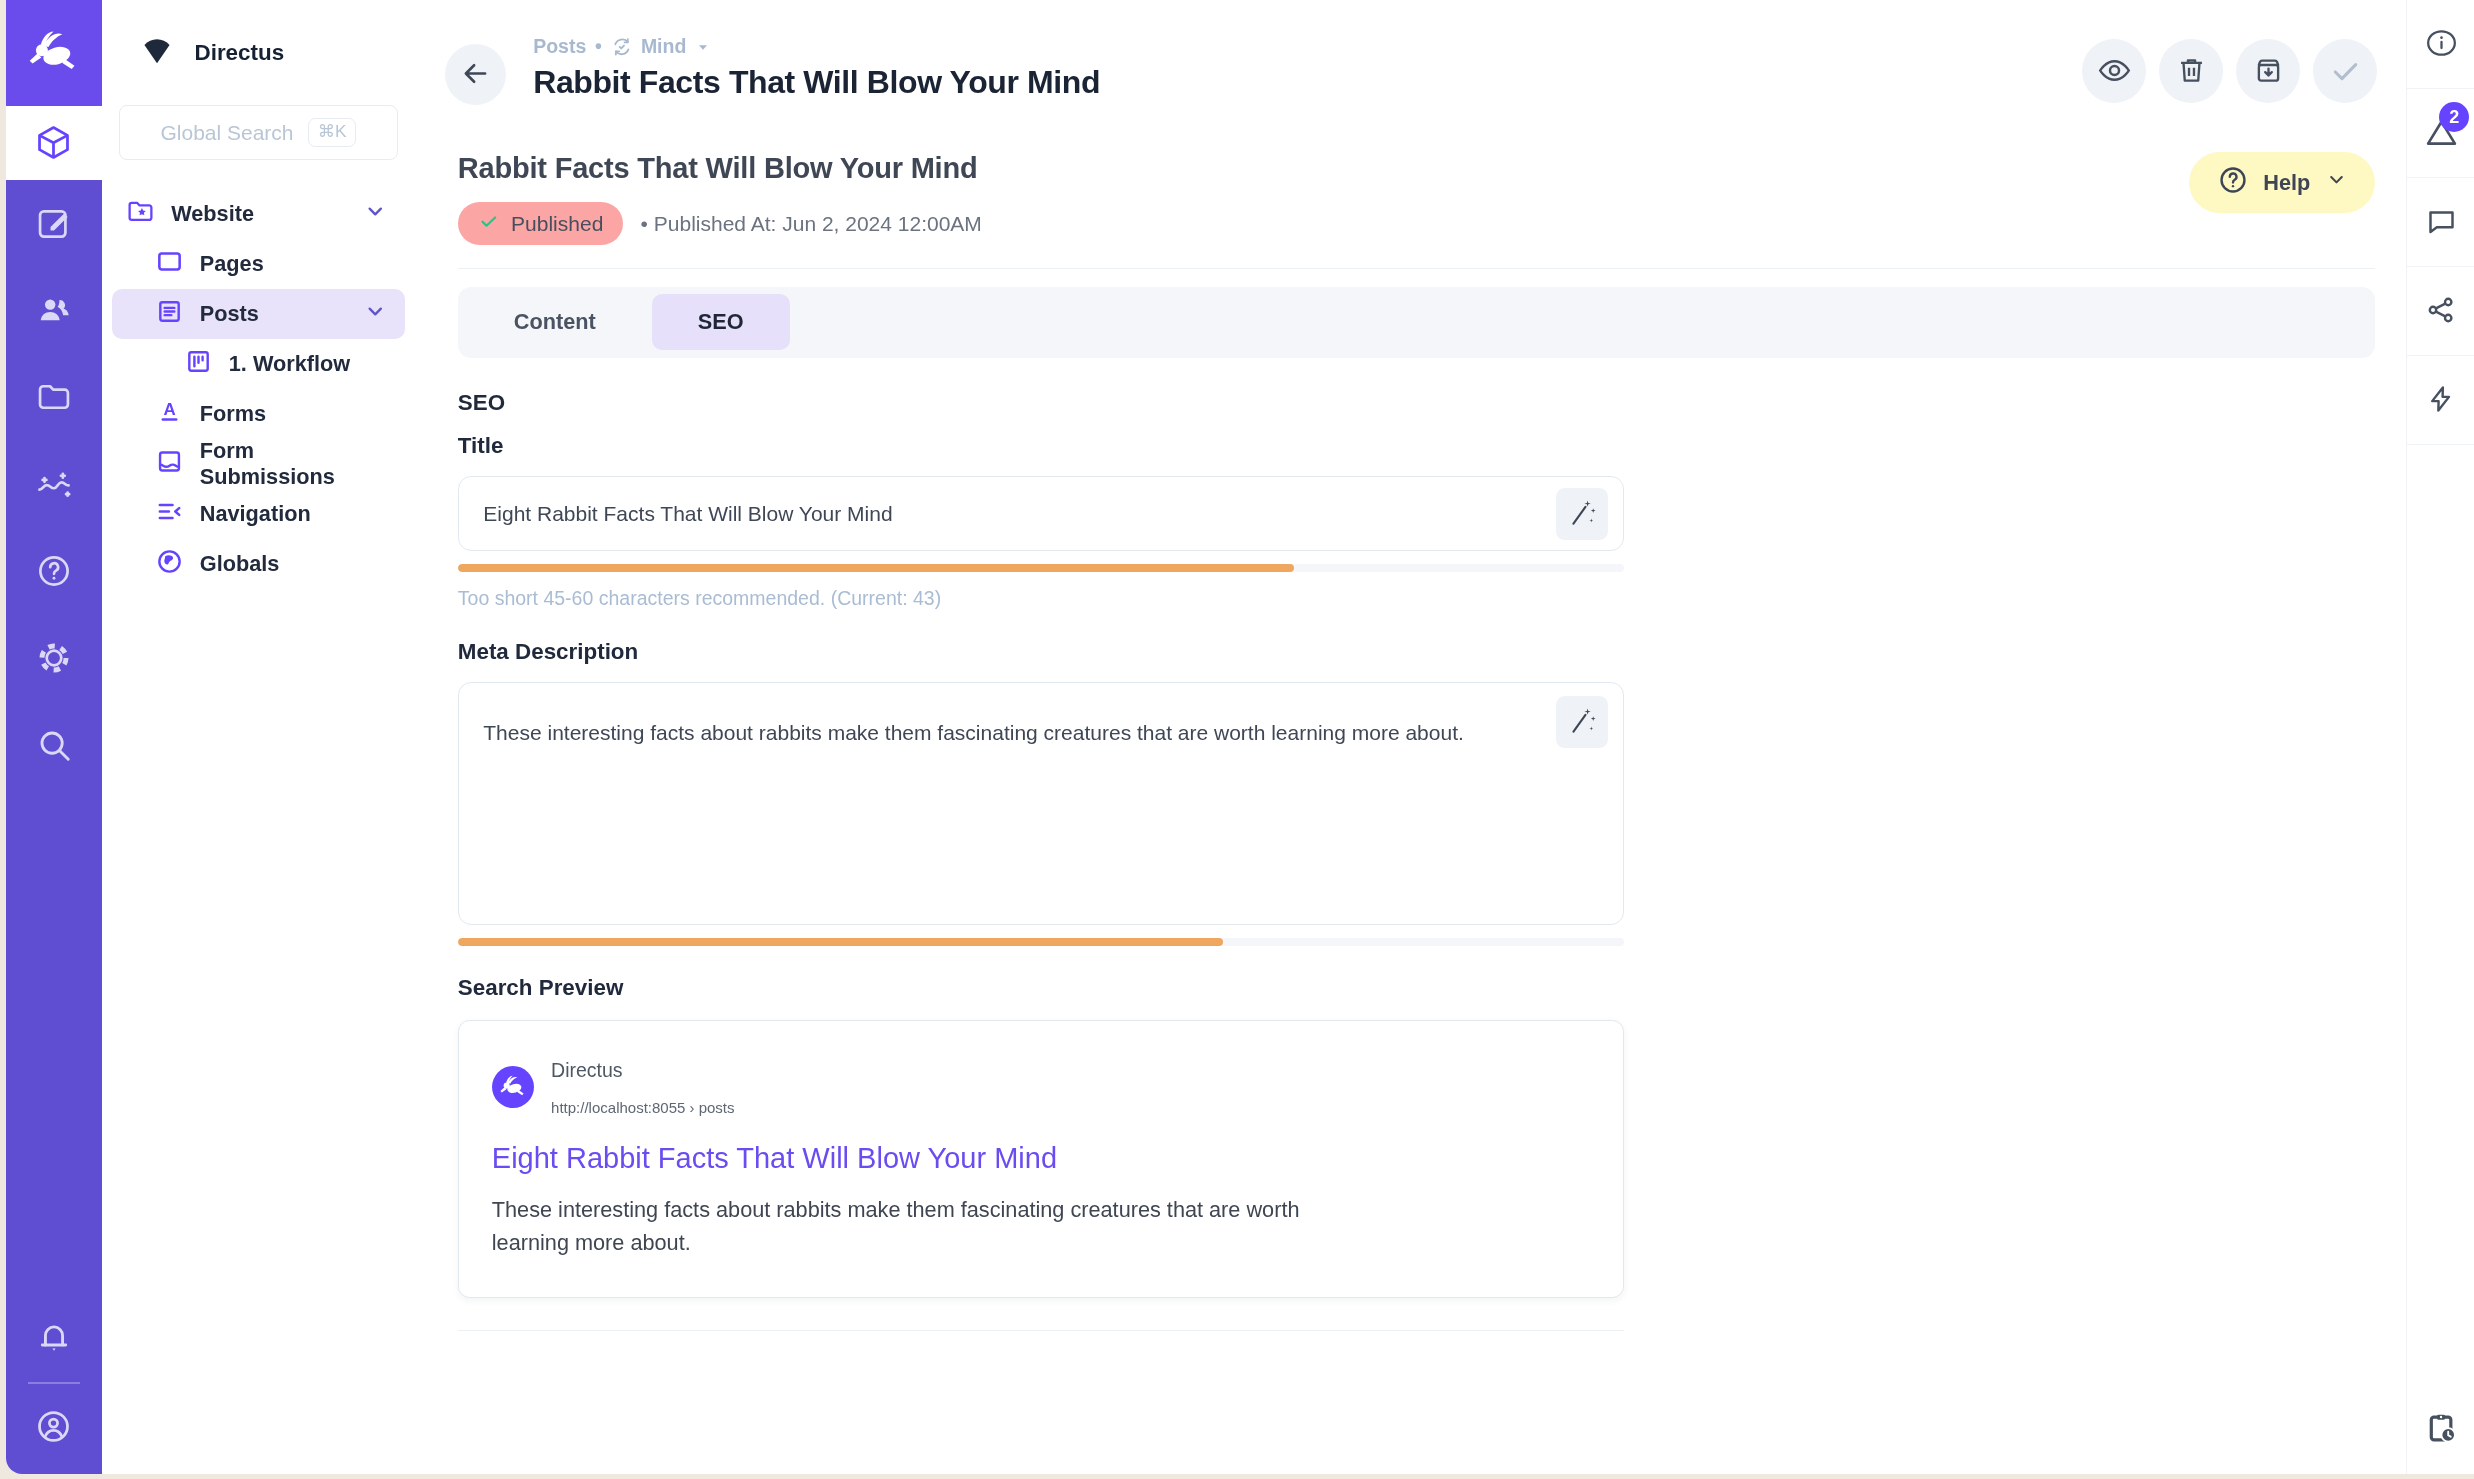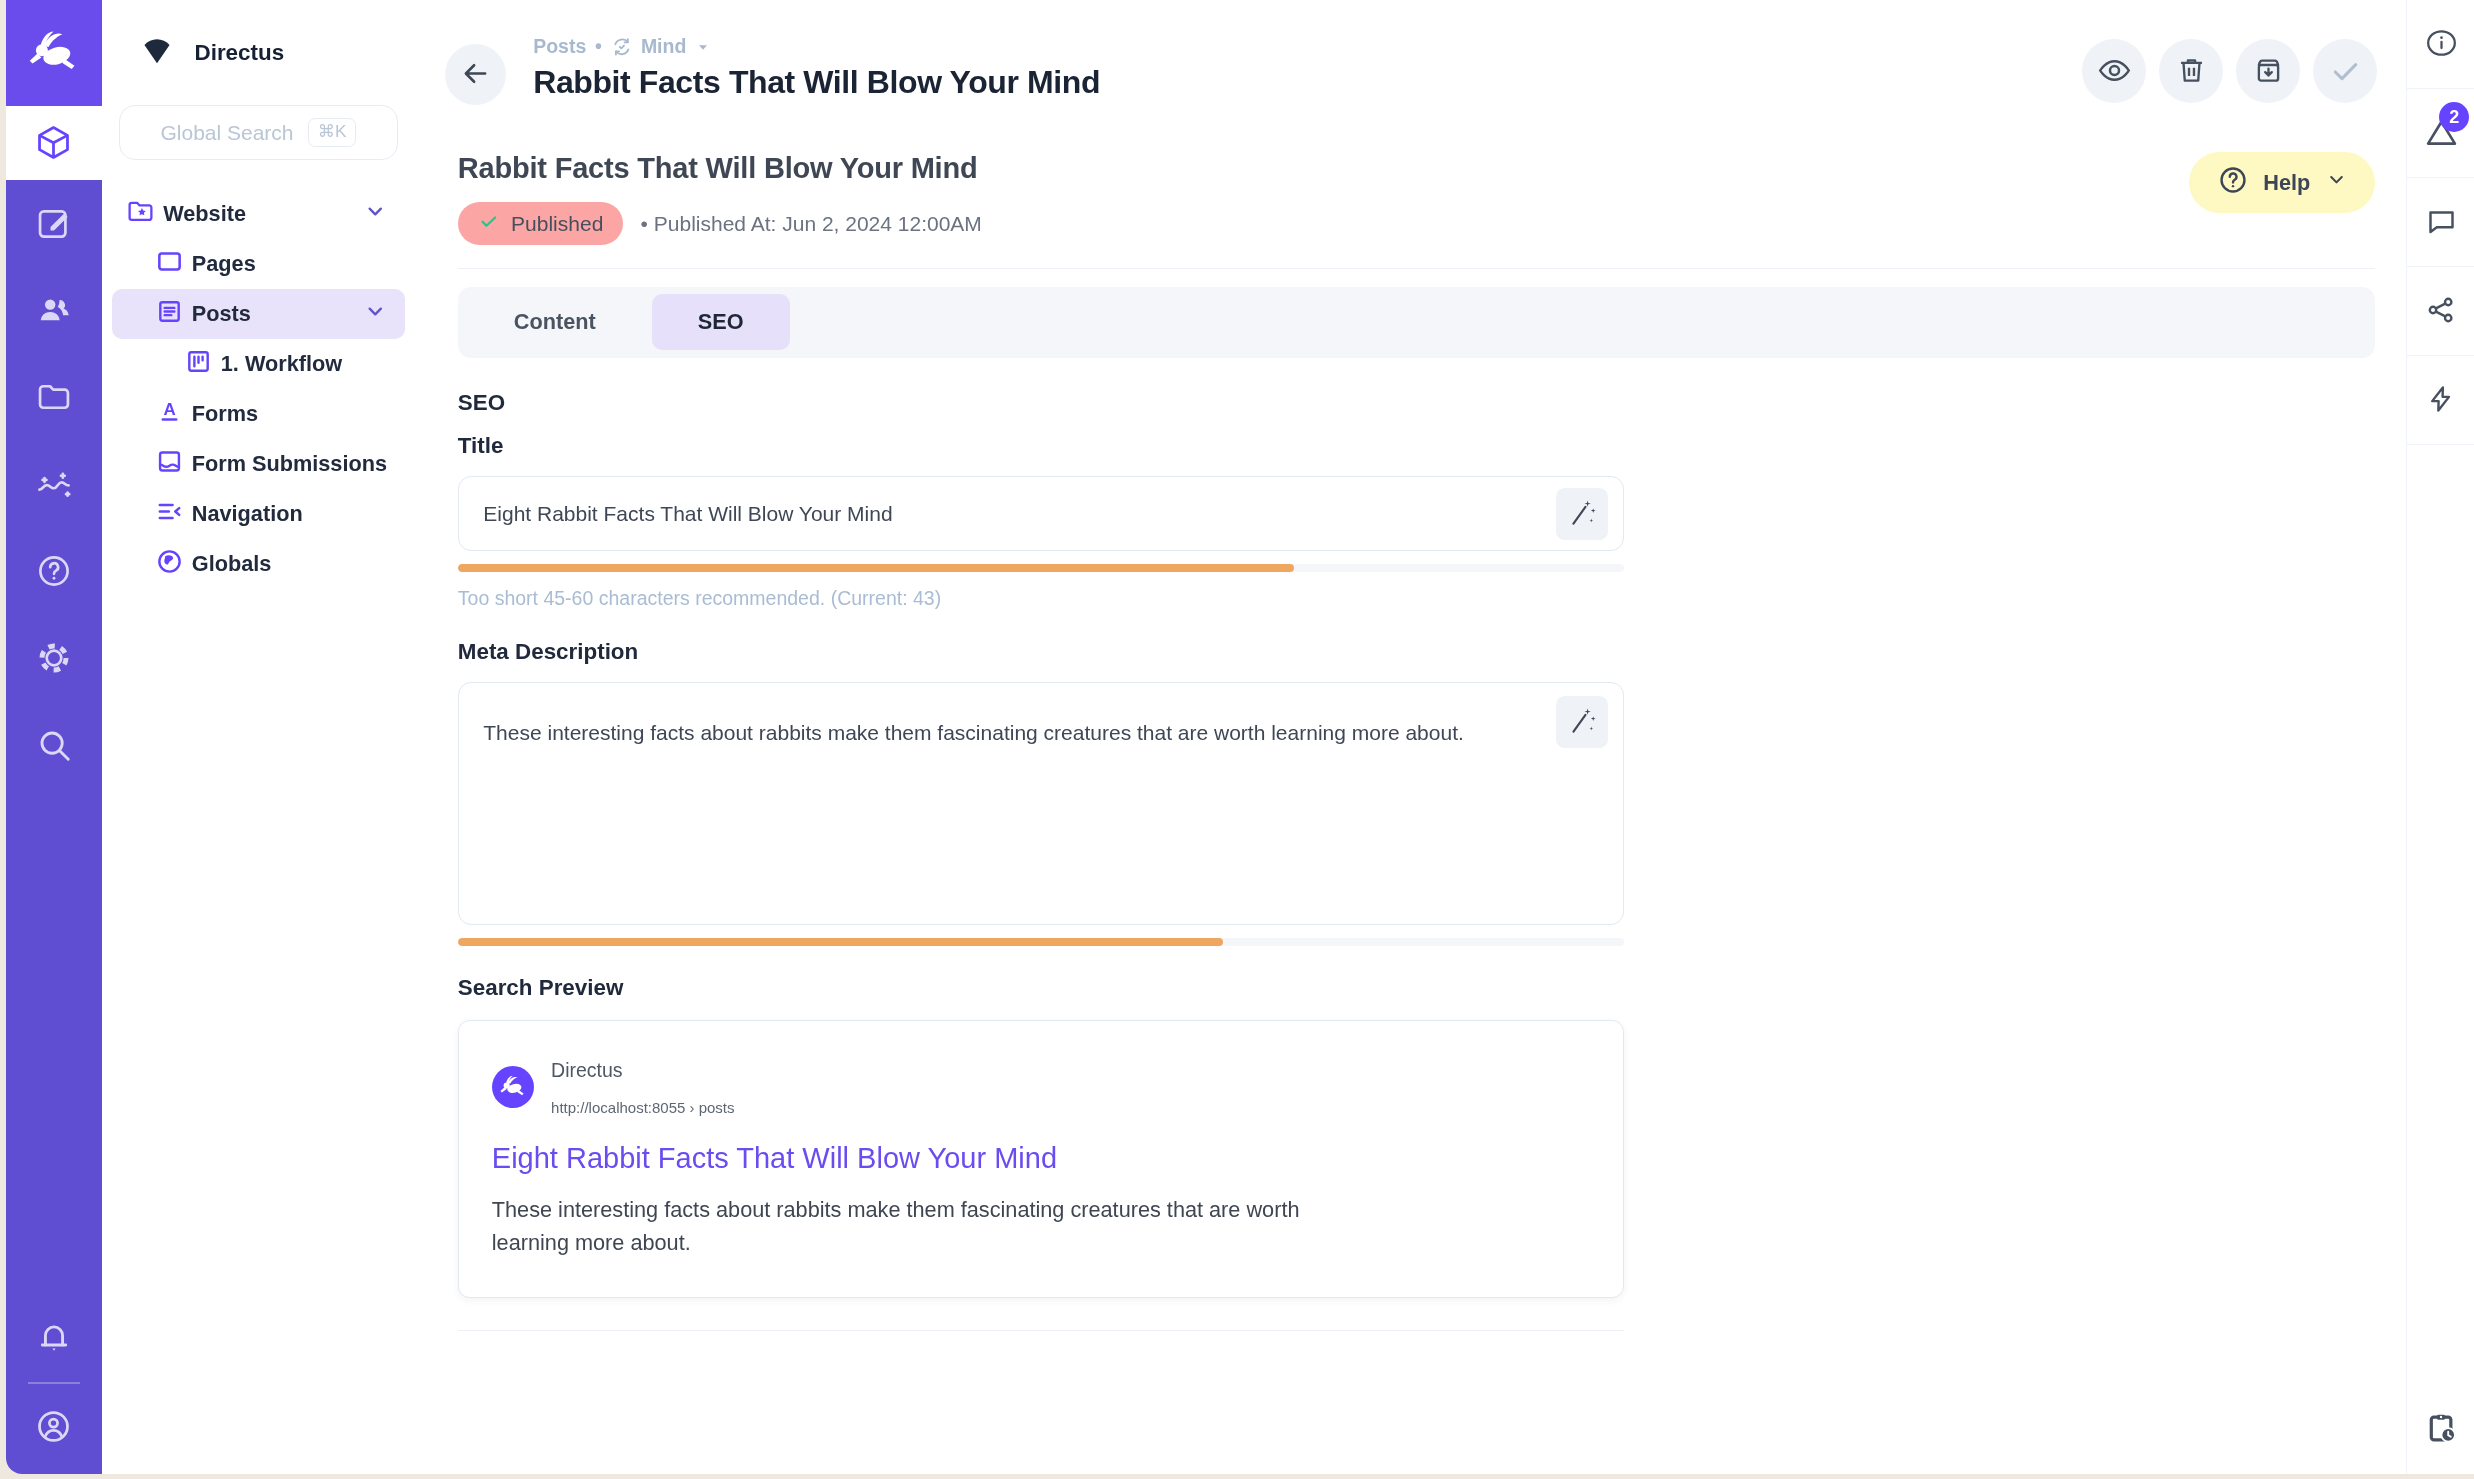--- a/index.html
+++ b/index.html
@@ -19,27 +19,27 @@
   .active-cell { width:96px; height:74px; background:#fff; display:flex; align-items:center; justify-content:center; }
   .module-btn { width:96px; height:87px; display:flex; align-items:center; justify-content:center; }
   .mb-spacer { flex:1; }
   .mb-divider { width:52px; height:1.4px; background:rgba(255,255,255,.28); margin:4.3px 0; }
   .mb-bottom { padding-bottom:7.2px; display:flex; flex-direction:column; align-items:center; }
 
   
   .navsidebar { width:313px; flex-shrink:0; display:flex; flex-direction:column; }
   .project-header { height:105px; display:flex; align-items:center; padding-left:39px; gap:21.7px; }
   .project-name { font-size:22.4px; font-weight:700; color:#172134; }
-  .search-box { margin:0 17.3px; height:55px; border:1.4px solid #E7ECF3; border-radius:16px;
+  .search-box { margin:0 17.3px; height:55px; border:1.4px solid #E7ECF3; border-radius:8px;
                 display:flex; align-items:center; justify-content:center; gap:14.4px; background:#fff; }
   .search-placeholder { font-size:21px; color:#B9C6D6; font-weight:500; }
   .search-kbd { border:1.4px solid #E7ECF3; border-radius:7.2px; padding:2.2px 8.7px 3.6px; font-size:17.3px; color:#B9C6D6; }
   .nav-list { margin-top:29px; padding:0 10px; }
   .nav-row { height:50px; border-radius:10px; display:flex; align-items:center; font-size:21.7px; font-weight:600; color:#222B3D; }
-  .nav-row .nav-label { margin-left:8px; flex:1; }
+  .nav-row .nav-label { margin-left:16px; flex:1; }
   .nav-row.active { background:#E9E2FB; }
   .nav-ind-0 { padding-left:14.4px; padding-right:17.3px; }
   .nav-ind-1 { padding-left:43px; padding-right:17.3px; }
   .nav-ind-2 { padding-left:72px; padding-right:17.3px; }
 
   
   .main { flex:1; display:flex; flex-direction:column; min-width:0; }
   .main-header { display:flex; align-items:flex-start; padding:35px 29px 0 30px; height:152px; }
   .back-btn { width:61px; height:61px; border-radius:50%; background:#EFF3F8; display:flex; align-items:center; justify-content:center; margin-top:8.7px; flex-shrink:0; }
   .header-titles { margin-left:27.4px; flex:1; min-width:0; }

